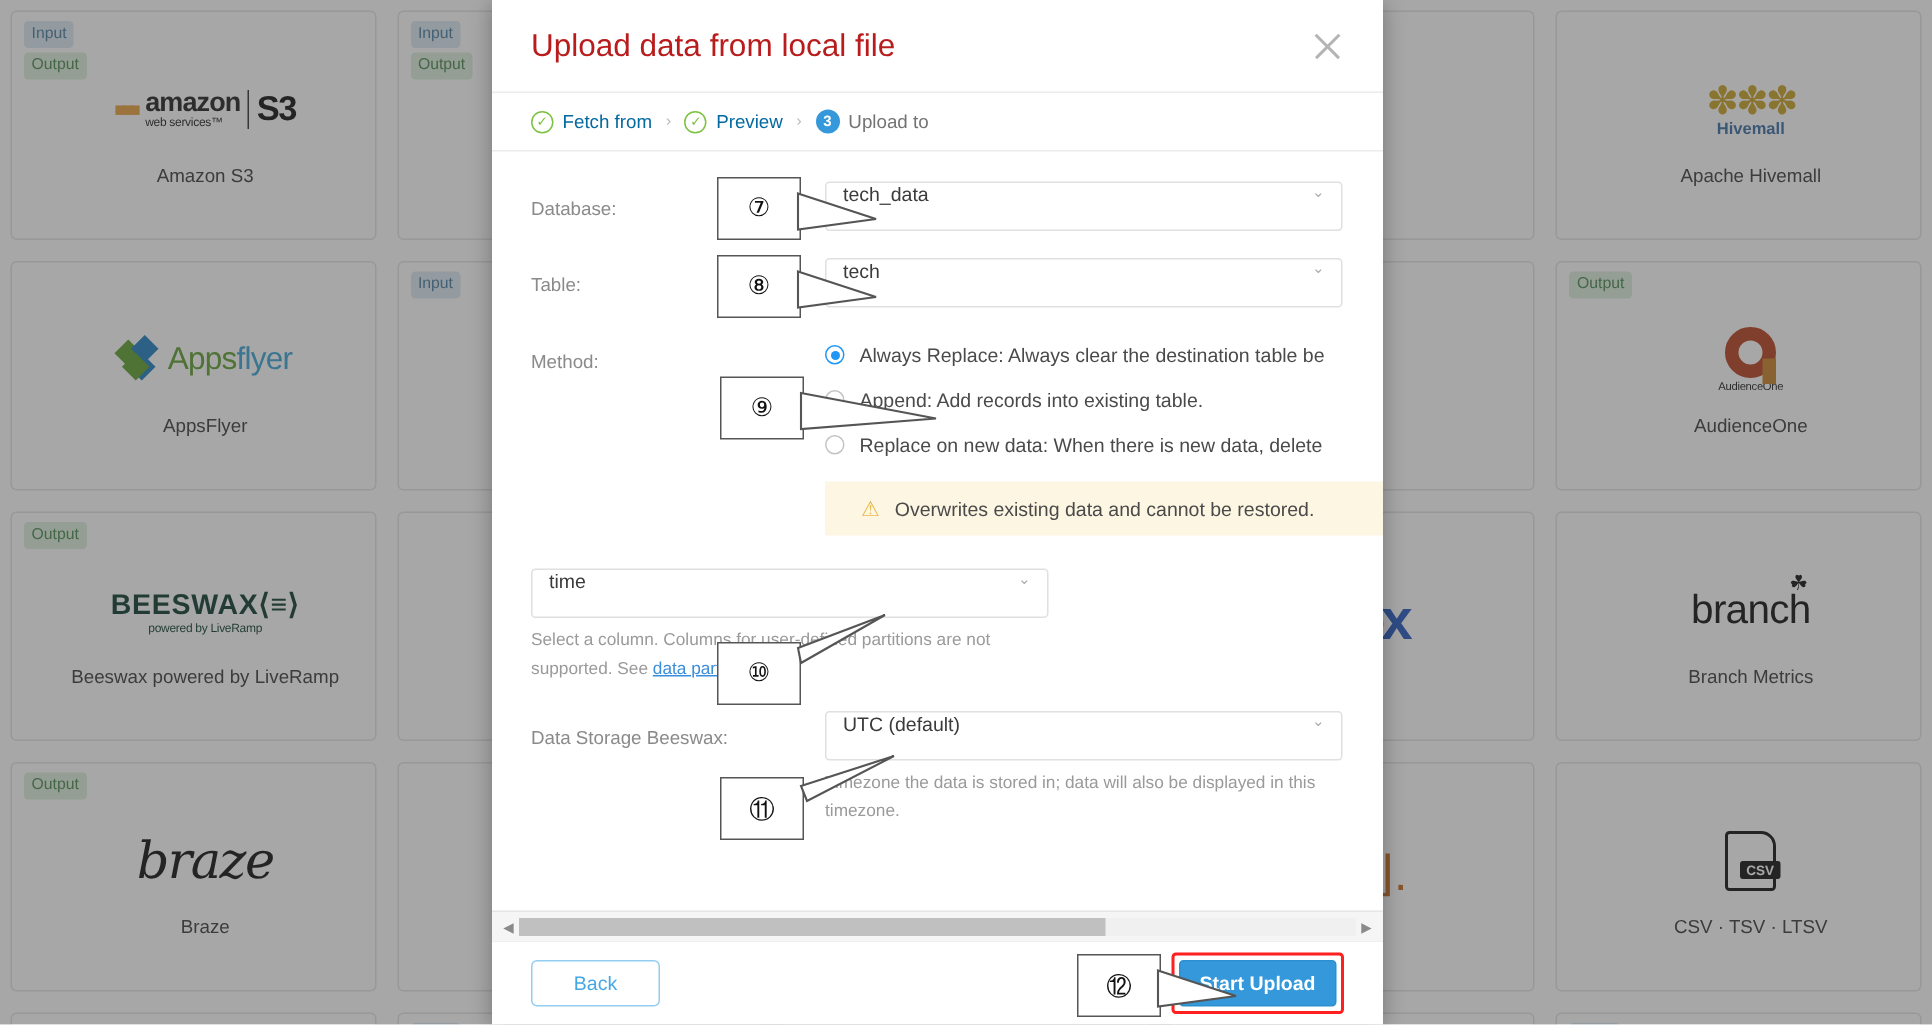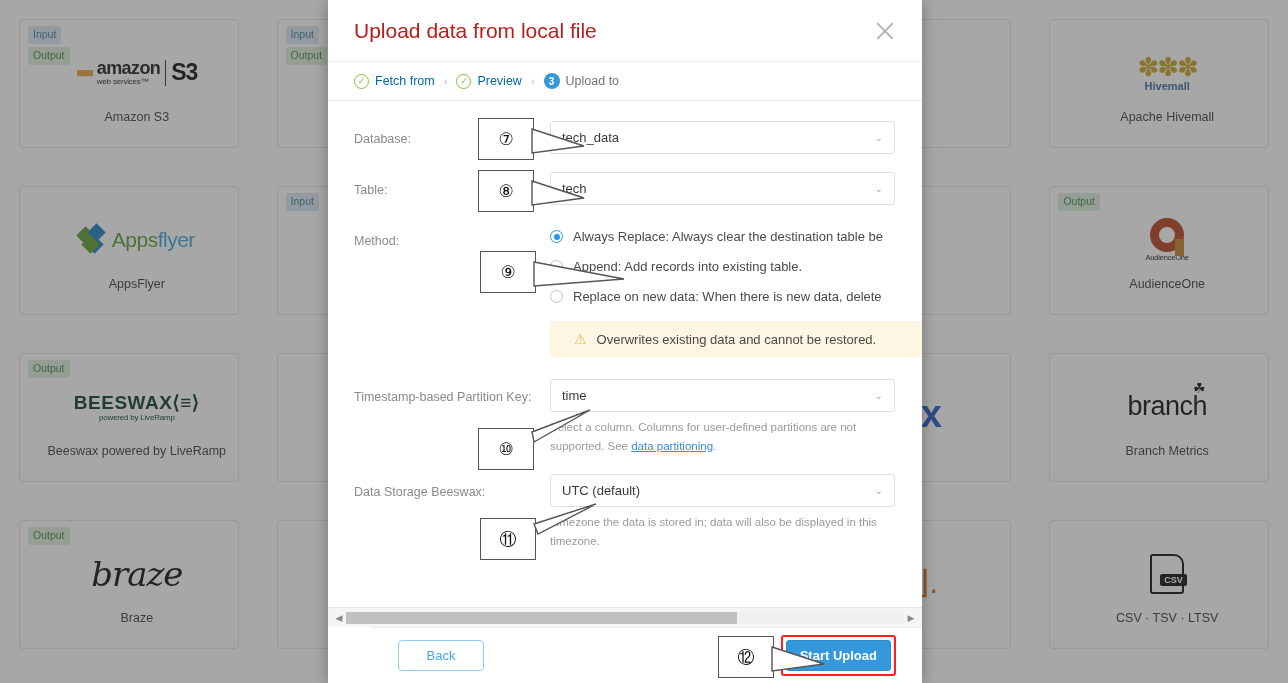--- a/index.html
+++ b/index.html
@@ -18,21 +18,21 @@
     grid-template-columns: repeat(5, 1fr);
     grid-auto-rows: 167px;
     gap: 0px;
     padding: 0 0 0 0;
     background: #ffffff;
   }
   .card {
     position: relative;
     border: 1px solid #e3e3e3;
     border-radius: 4px;
-    margin: 19px;
+    margin: 7px;
     background: #fff;
     display: flex;
     flex-direction: column;
     align-items: center;
     justify-content: center;
     overflow: hidden;
     padding-left: 16px;
   }
   .badges {
     position: absolute; top: 6px; left: 8px;
@@ -156,22 +156,22 @@
     padding: 20px 0 0 0;
   }
   .form-row { display:flex; align-items:flex-start; padding: 0 26px; margin-bottom: 18px; }
   .form-label {
     width: 196px; flex:0 0 196px; font-size:12.5px; color:#8a8a8a; padding-top:9px; line-height:1.45;
   }
   .form-ctl { flex:1 1 auto; min-width:0; }
 
   .select {
     width: 345px; height: 33px; border:1px solid #e0e0e0; border-radius:3px;
-    background:#fff; display:flex; align-items:center; justify-content:space-between;
-    padding: 10px 11px; font-size:13px; color:#3a3a3a;
+    background:#fff; display:flex; justify-content:space-between;
+    padding: 0 11px; font-size:13px; color:#3a3a3a;
   }
   .select .caret { color:#aaa; font-size:10px; }
   .hint { font-size:11.5px; color:#9a9a9a; margin-top:6px; line-height:1.65; width:345px; }
   .hint a { color:#3a8ddb; }
 
   .radio-line { display:flex; align-items:center; gap:10px; margin-bottom:15px; font-size:13px; color:#4a4a4a; white-space:nowrap;}
   .radio-line:first-child { margin-top:6px; }
   .rb { width:13px;height:13px;border-radius:50%;border:1.4px solid #c4c4c4;flex:0 0 13px;background:#fff; position:relative;}
   .rb.on { border-color:#2196f3; }
   .rb.on:after { content:""; position:absolute; left:2.5px; top:2.5px; width:6px;height:6px;border-radius:50%;background:#2196f3;}
@@ -188,21 +188,21 @@
     flex:0 0 20px; height:20px; background:#f5f5f5;
     border-top:1px solid #e6e6e6; display:flex; align-items:center;
     padding: 0 4px;
   }
   .hscroll .arrow { color:#8a8a8a; font-size:9px; width:14px; text-align:center; }
   .hscroll .track { flex:1 1 auto; height:12px; background:#f0f0f0; position:relative; }
   .hscroll .thumb { position:absolute; left:0; top:0; height:12px; width:70%; background:#c0c0c0; }
 
   .modal-footer {
     flex:0 0 56px; display:flex; align-items:center; justify-content:space-between;
-    padding: 0 26px; background:#fff; border-top:1px solid #efefef;margin-left:44px;
+    padding: 0 26px; background:#fff; border-top:1px solid #efefef;
   }
   .btn-back {
     min-width:86px; height:31px; border:1px solid #93cdf0; border-radius:4px;
     background:#fff; color:#45a8e4; font-size:13px; cursor:pointer;
     font-family:"Liberation Sans", sans-serif;
   }
   .btn-upload {
     min-width:86px; height:31px; border:1px solid #2d8fd0; border-radius:3px;
     background:#3498db; color:#fff; font-size:13px; font-weight:bold; cursor:pointer;
     padding: 0 13px;
@@ -489,21 +489,20 @@
       </div>
 
       <div style="padding-left:222px;">
         <div class="warn">
           <span class="tri">⚠</span>
           <span>Overwrites existing data and cannot be restored.</span>
         </div>
       </div>
 
       <div class="form-row">
-        <div class="form-label">Timestamp-based Partition Key:</div>
         <div class="form-ctl">
           <div class="select">
             <span>time</span>
             <span class="caret">⌄</span>
           </div>
           <div class="hint">
             <span>Select a column. Columns for user-defined partitions are not supported. See </span><a href="#">data partitioning</a><span>.</span>
           </div>
         </div>
       </div>

